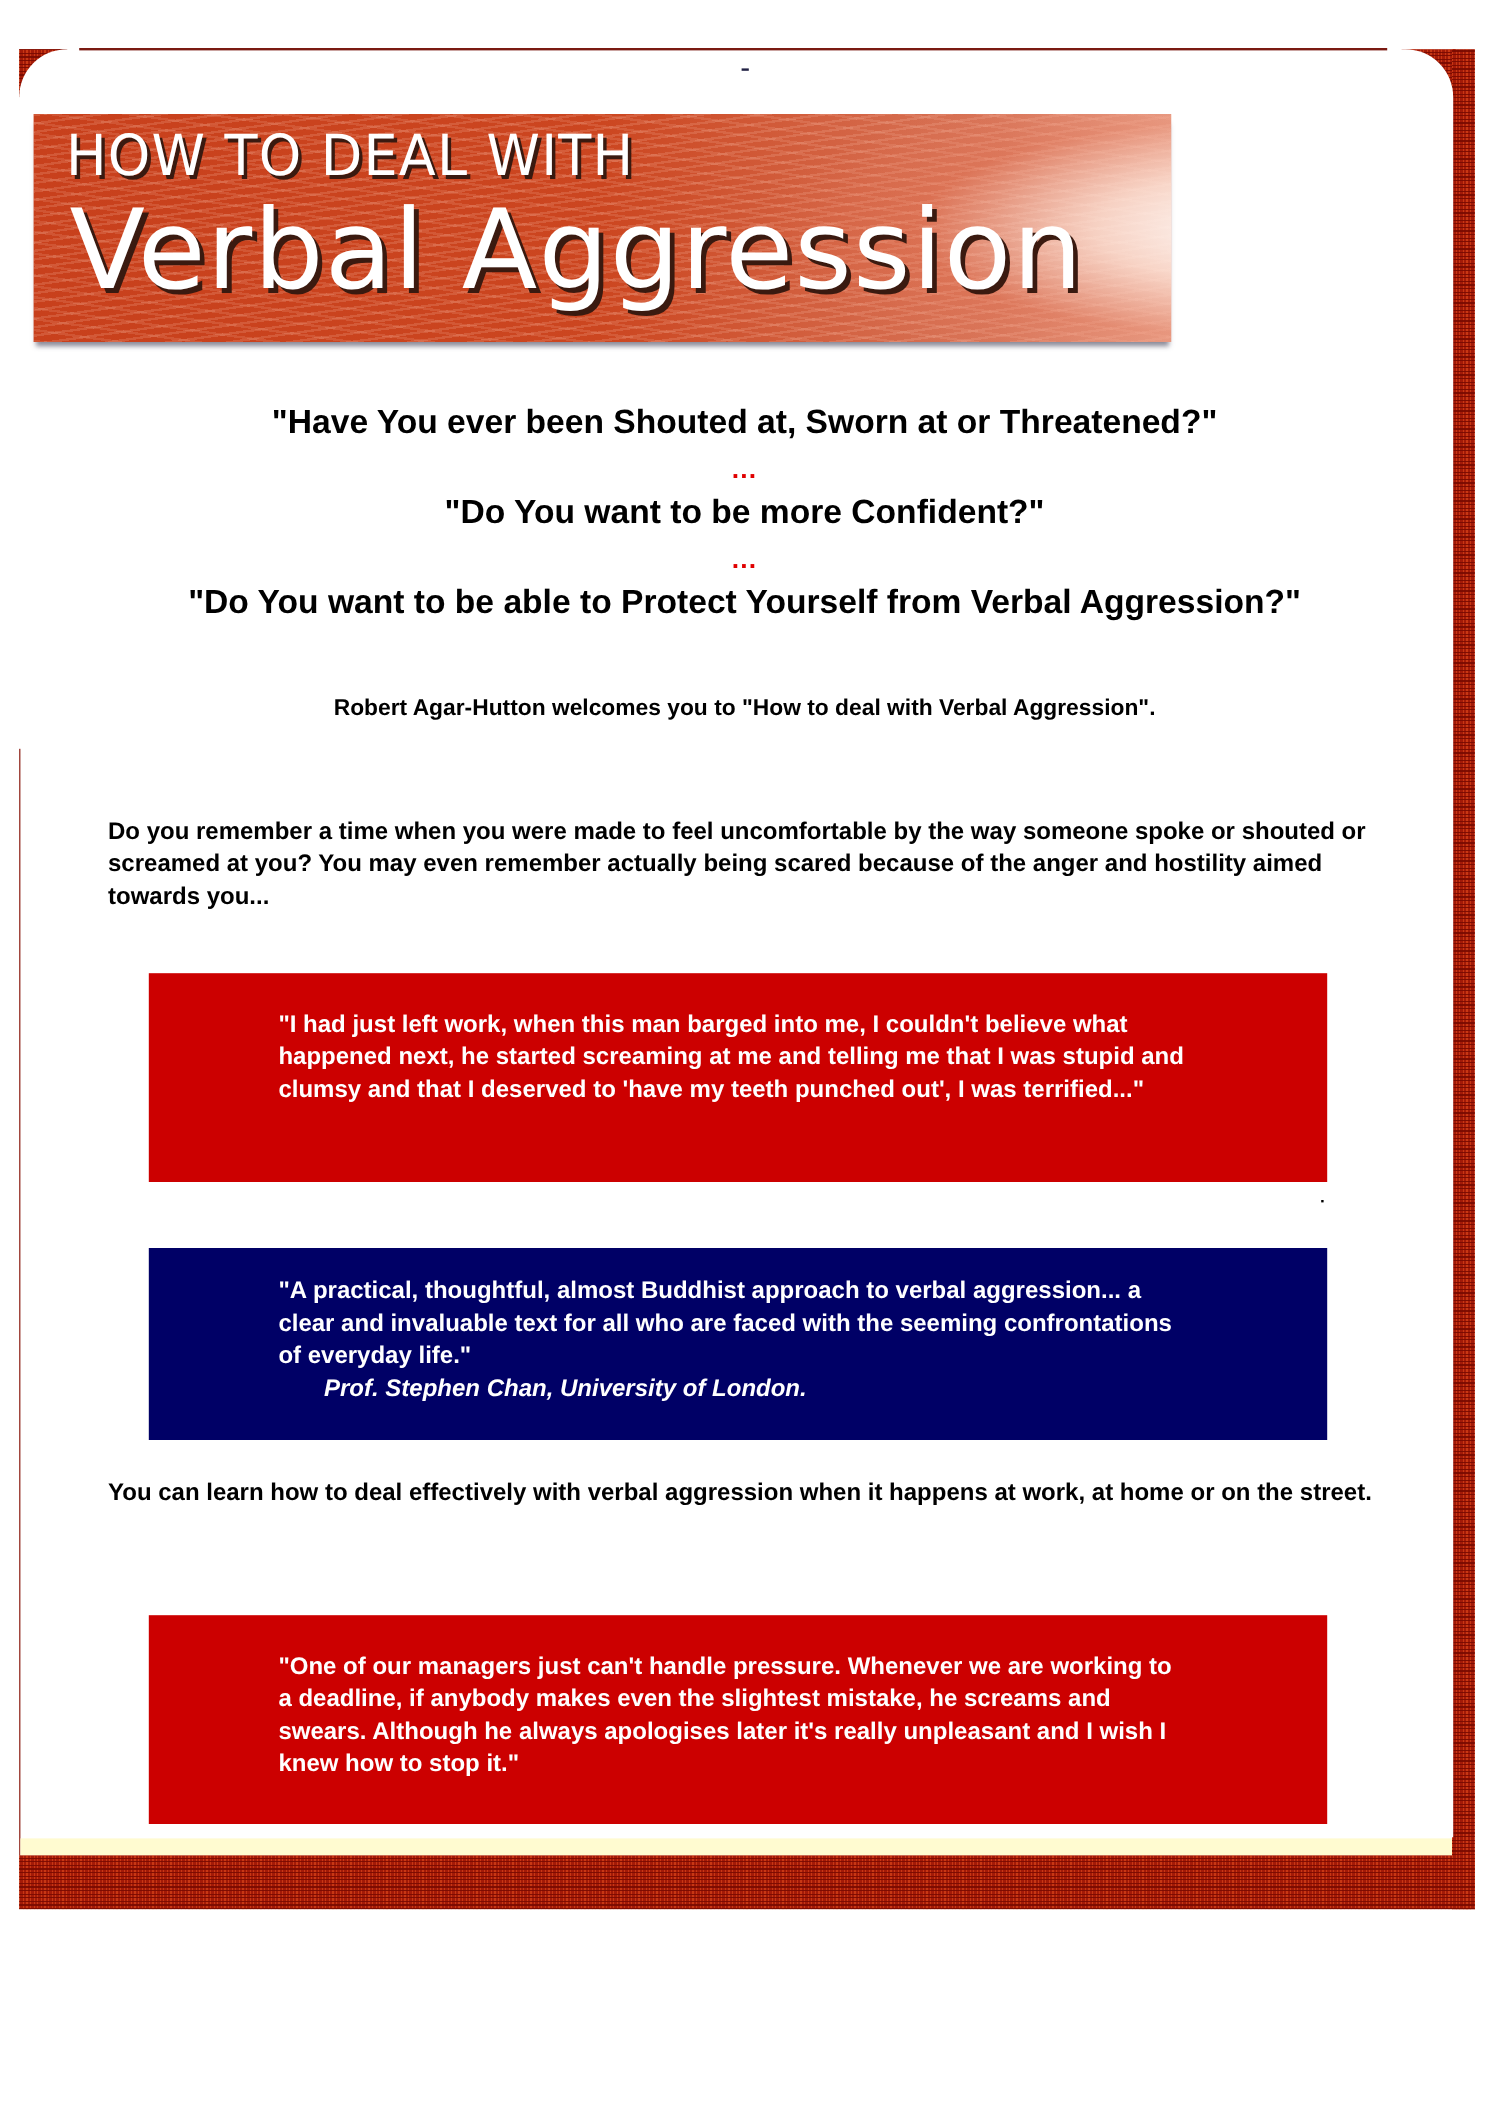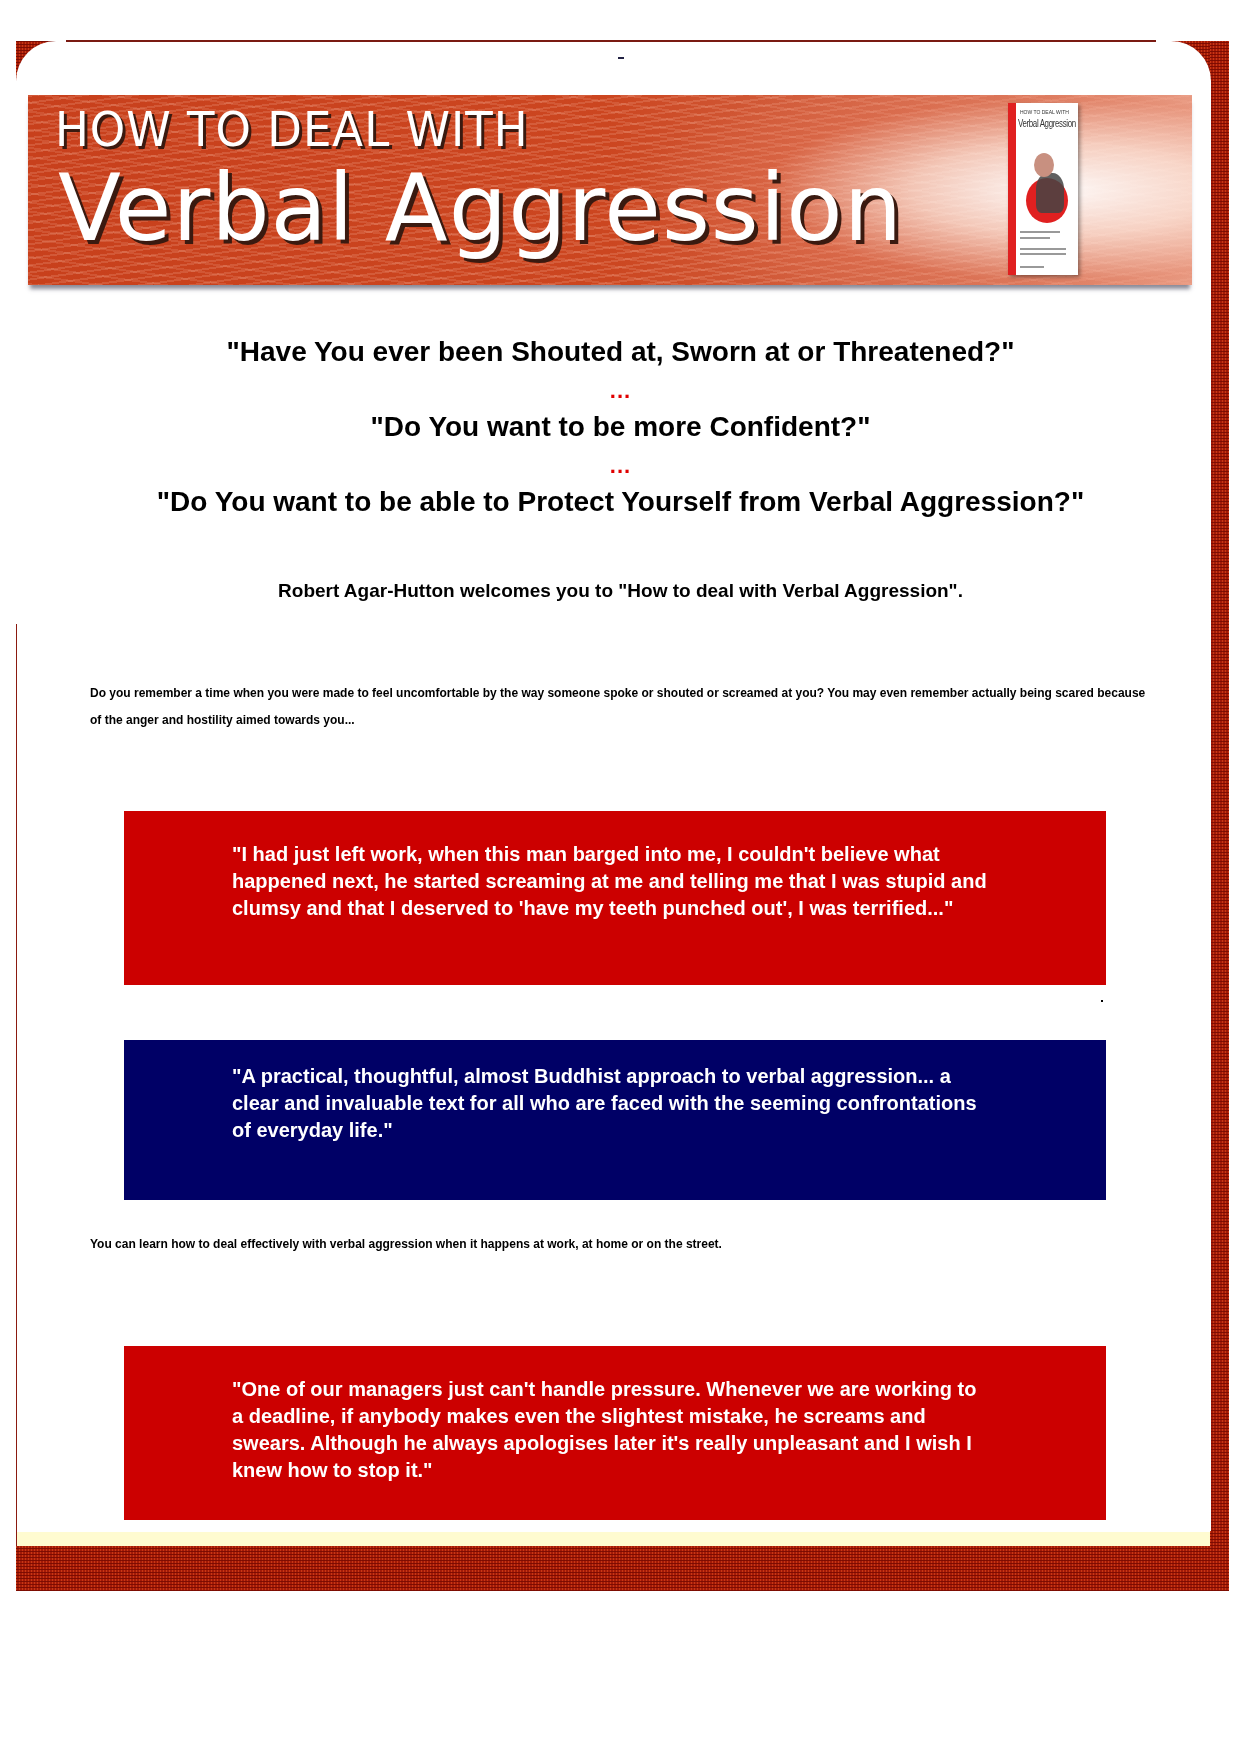--- a/index.html
+++ b/index.html
@@ -23,21 +23,21 @@
       position: absolute; left: 16px; top: 41px; width: 1195px; height: 1490px;
       background: #ffffff; border-top-left-radius: 40px; border-top-right-radius: 40px;
     }
     #top-rule { position: absolute; left: 66px; top: 40px; width: 1090px; height: 2px; background: #7a1a12; }
     #top-dash { position: absolute; left: 618px; top: 57px; width: 6px; height: 2px; background: #222244; }
 
     #yellow-strip { position: absolute; left: 17px; top: 1532px; width: 1193px; height: 14px; background: #fffbd0; }
 
     
     #banner {
-      position: absolute; left: 28px; top: 95px; width: 1164px; height: 190px;
+      position: absolute; left: 28px; top: 95px; width: 948px; height: 190px;
       background:
         radial-gradient(ellipse 420px 130px at 1030px 95px, rgba(255,255,255,0.95) 0%, rgba(255,235,225,0.7) 35%, rgba(230,120,90,0.3) 70%, rgba(200,60,30,0) 100%),
         repeating-linear-gradient(172deg, rgba(255,200,180,0.18) 0px, rgba(255,200,180,0.18) 2px, transparent 2px, transparent 7px),
         repeating-linear-gradient(8deg, rgba(255,200,180,0.15) 0px, rgba(255,200,180,0.15) 2px, transparent 2px, transparent 9px),
         linear-gradient(90deg, #c8401c 0%, #cc4620 50%, #d8765a 85%, #e8a48e 100%);
       box-shadow: 0 6px 4px -2px rgba(90,90,110,0.7);
       overflow: hidden;
     }
     #banner-line1 {
       position: absolute; left: 27px; top: 8px; font-family: "DejaVu Sans", sans-serif;
@@ -64,21 +64,21 @@
     .headline {
       position: absolute; left: 0; width: 1241px; text-align: center;
       font-weight: bold; color: #000; font-size: 28px;
     }
     .ellipsis {
       position: absolute; left: 0; width: 1241px; text-align: center;
       font-weight: bold; color: #e00000; font-size: 22px; letter-spacing: 1px;
     }
     #welcome { position: absolute; left: 0; width: 1241px; text-align: center; top: 580px; font-size: 19px; color: #000; font-weight: bold; }
 
-    .para { position: absolute; left: 90px; width: 1060px; font-weight: bold; font-size: 12px; line-height: 27px; color: #000; }
+    .para { position: absolute; left: 90px; width: 1060px; font-weight: bold; font-size: 20px; line-height: 27px; color: #000; }
 
     .quote-box { position: absolute; left: 124px; width: 982px; }
     .quote-box.red { background: #cc0000; }
     .quote-box.blue { background: #000066; }
     .quote-text {
       position: absolute; left: 108px; width: 760px; color: #ffffff; font-weight: bold;
       font-size: 20px; line-height: 27px;
     }
     .quote-attrib { font-style: italic; display: block; padding-left: 38px; }
 
@@ -126,20 +126,21 @@
 
 <div class="quote-box red" style="top:811px;height:174px;">
   <div class="quote-text" style="top:30px;">"I had just left work, when this man barged into me, I couldn't believe what happened next, he started screaming at me and telling me that I was stupid and clumsy and that I deserved to 'have my teeth punched out', I was terrified..."</div>
 </div>
 
 <div id="stray-dot"></div>
 
 <div class="quote-box blue" style="top:1040px;height:160px;">
   <div class="quote-text" style="top:23px;">
     <span>"A practical, thoughtful, almost Buddhist approach to verbal aggression... a clear and invaluable text for all who are faced with the seeming confrontations of everyday life."</span>
+    <span class="quote-attrib">Prof. Stephen Chan, University of London.</span>
   </div>
 </div>
 
 <div class="para" style="top:1231px;">You can learn how to deal effectively with verbal aggression when it happens at work, at home or on the street.</div>
 
 <div class="quote-box red" style="top:1346px;height:174px;">
   <div class="quote-text" style="top:30px;">"One of our managers just can't handle pressure. Whenever we are working to a deadline, if anybody makes even the slightest mistake, he screams and swears. Although he always apologises later it's really unpleasant and I wish I knew how to stop it."</div>
 </div>
 
 </body></html>

